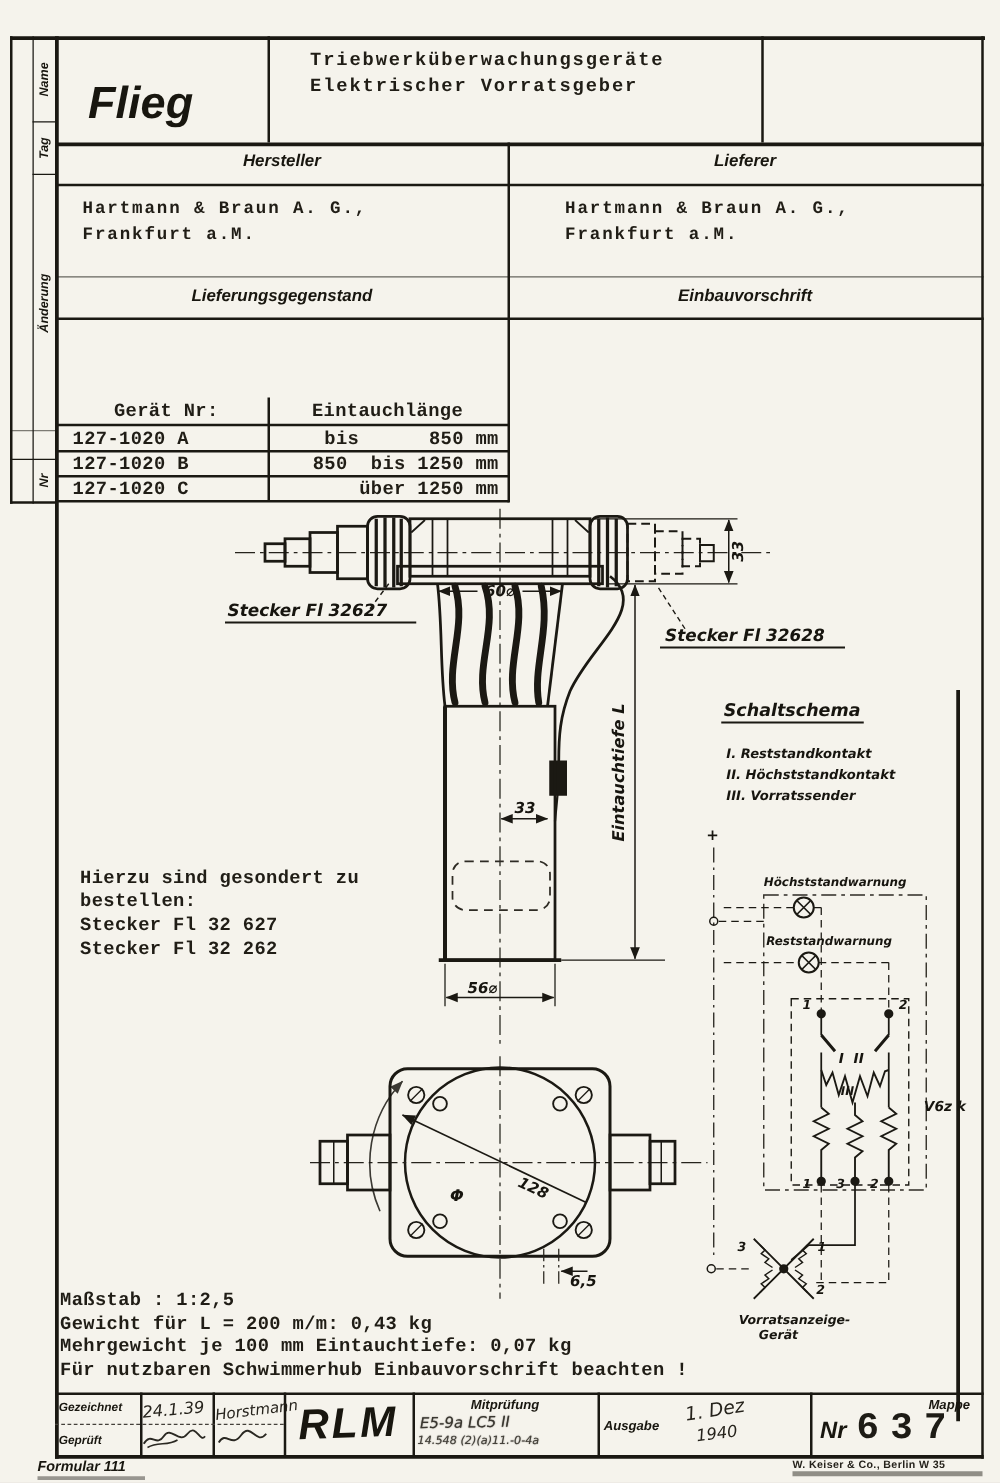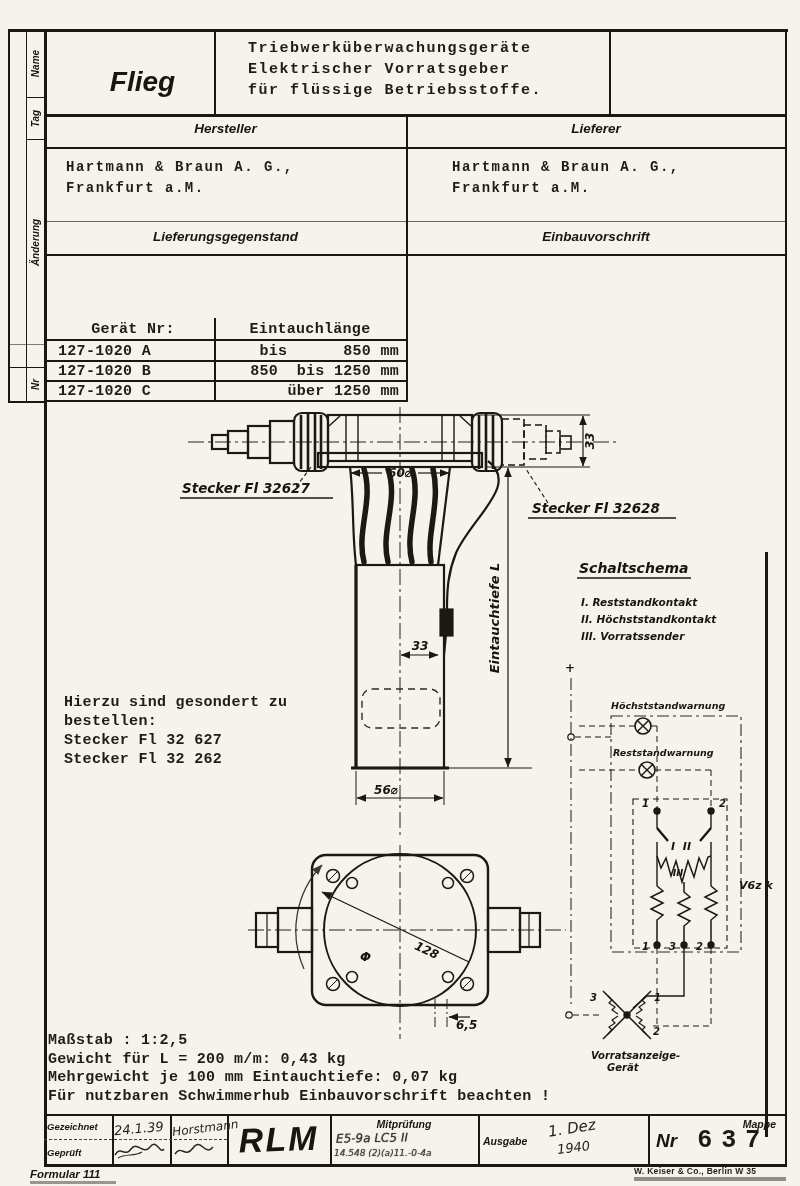--- a/index.html
+++ b/index.html
@@ -71,27 +71,26 @@
   <div class="side lbl" style="top:98px;height:41px">
     <span>Tag</span>
     </div>
   <div class="side lbl" style="top:140px;height:204px">
     <span>Änderung</span>
     </div>
   <div class="side lbl" style="top:367px;height:35px">
     <span>Nr</span>
     </div>
 
-  <div class="abs flex lbl" style="left:58px;top:30px;width:169px;height:104px;font-size:28px">
+  <div class="abs flex lbl" style="left:28px;top:30px;width:169px;height:104px;font-size:36px">
       <span>Flieg</span>
     </div>
   <div class="abs" style="left:248px;top:38px">
     <div class="tw1">Triebwerküberwachungsgeräte</div>
     <div class="tw1">Elektrischer Vorratsgeber</div>
-    <div class="tw1">für flüssige Betriebsstoffe.</div>
   </div>
 
   <div class="abs ctr lbl" style="left:45px;top:121px;width:361px;font-size:13.5px">Hersteller</div>
   <div class="abs ctr lbl" style="left:407px;top:121px;width:378px;font-size:13.5px">Lieferer</div>
   <div class="abs" style="left:66px;top:157px">
     <div class="tw1" style="font-size:14px">Hartmann &amp; Braun A. G.,</div>
     <div class="tw1" style="font-size:14px">Frankfurt a.M.</div>
   </div>
   <div class="abs" style="left:452px;top:157px">
     <div class="tw1" style="font-size:14px">Hartmann &amp; Braun A. G.,</div>
@@ -334,21 +333,21 @@
     </div>
   <div class="abs ctr lbl" style="left:330px;top:1118px;width:148px;font-size:10.5px">Mitprüfung</div>
   <div class="abs hand" style="left:336px;top:1131px;font-size:12px;opacity:.9;transform:rotate(-1deg);text-shadow:0 0 1px #3a372f">E5-9a  LC5 II</div>
   <div class="abs hand" style="left:334px;top:1148px;font-size:9px;opacity:.85;text-shadow:0 0 1px #3a372f">14.548 (2)(a)11.-0-4a</div>
   <div class="abs lbl" style="left:483px;top:1135px;font-size:10.5px">Ausgabe</div>
   <div class="abs hand" style="left:548px;top:1119px;font-size:15px;transform:rotate(-9deg)">1. Dez</div>
   <div class="abs hand" style="left:557px;top:1140px;font-size:13px;transform:rotate(-7deg)">1940</div>
   <div class="abs lbl" style="left:648px;top:1118px;width:128px;text-align:right;font-size:10.5px">Mappe</div>
   <div class="abs" style="left:656px;top:1126px;display:flex;align-items:baseline">
     <span class="lbl" style="font-size:19px">Nr</span>
-    <span style="font-family:'Liberation Mono',monospace;font-weight:700;font-size:25px;letter-spacing:9px;margin-left:20px;color:#1d1b15">637</span>
+    <span style="font-family:'Liberation Mono',monospace;font-weight:700;font-size:30px;letter-spacing:9px;margin-left:8px;color:#1d1b15">637</span>
   </div>
 
   <div class="abs lbl" style="left:30px;top:1168px;font-size:11.5px">Formular 111</div>
   <div class="smudge" style="left:30px;top:1181px;width:86px;height:3px;opacity:.5"></div>
   <div class="abs" style="left:634px;top:1166px;font-size:8.5px;font-weight:700;color:#26231c;letter-spacing:.3px">W. Keiser &amp; Co., Berlin W 35</div>
   <div class="smudge" style="left:634px;top:1177px;width:152px;height:4px;opacity:.55"></div>
 
 </div>
 
 </body></html>

